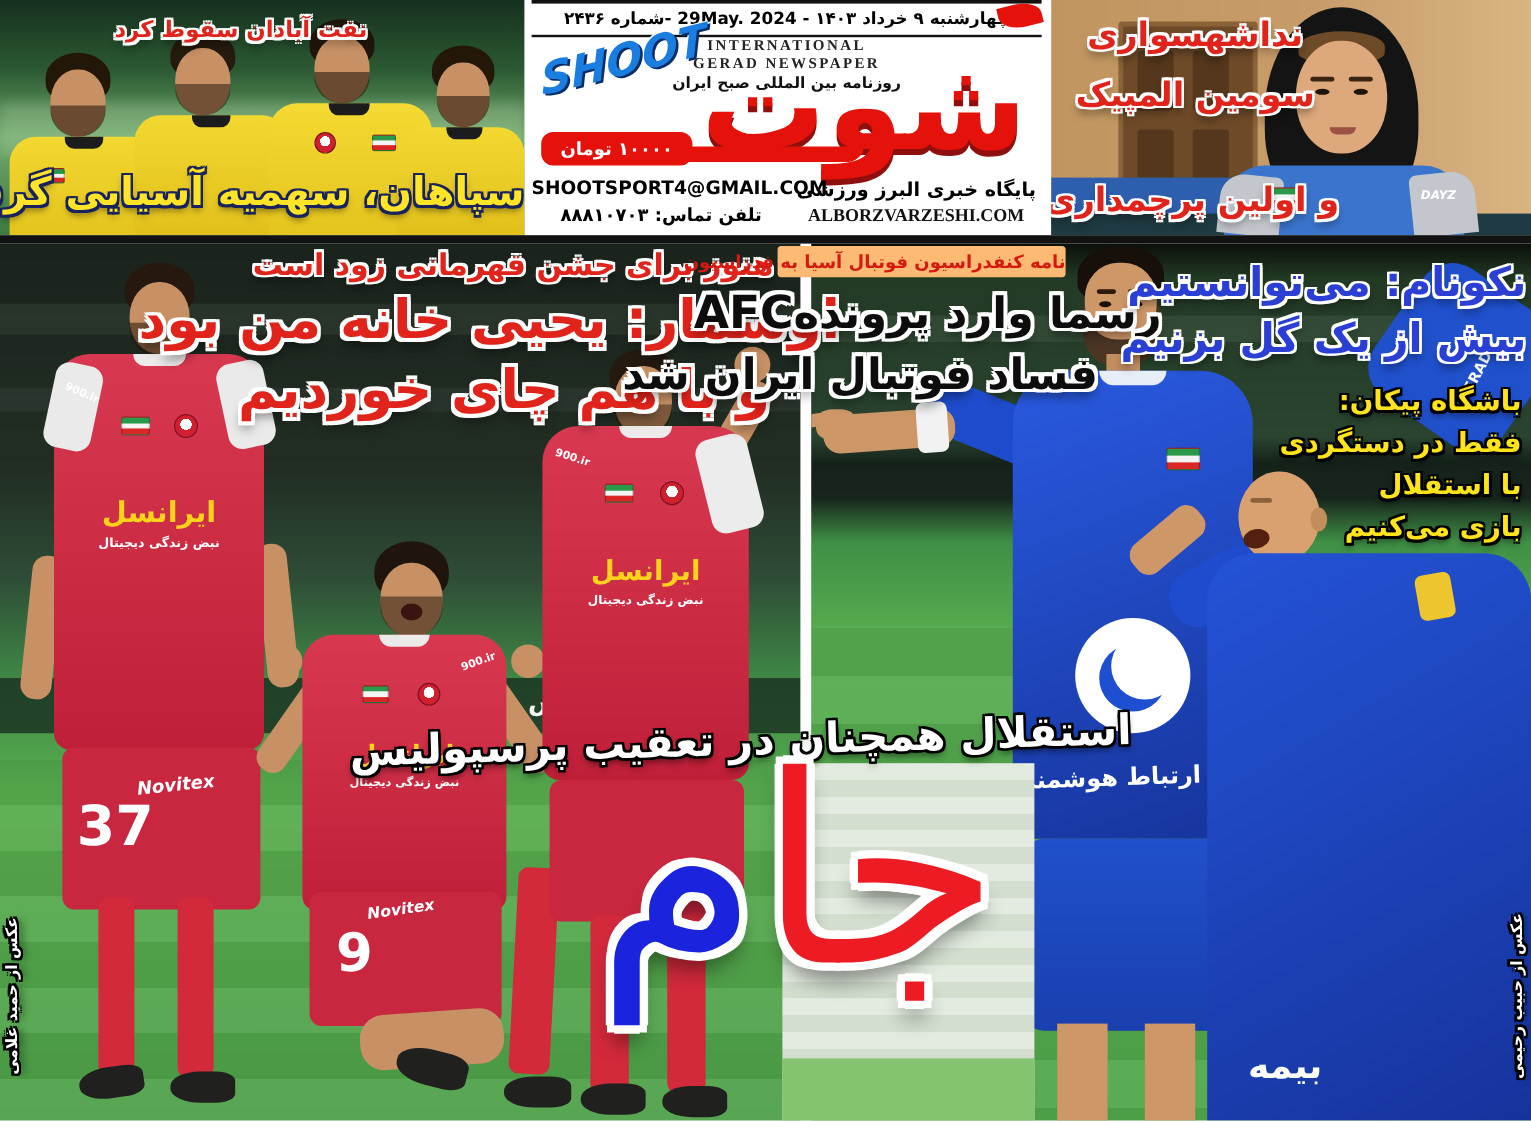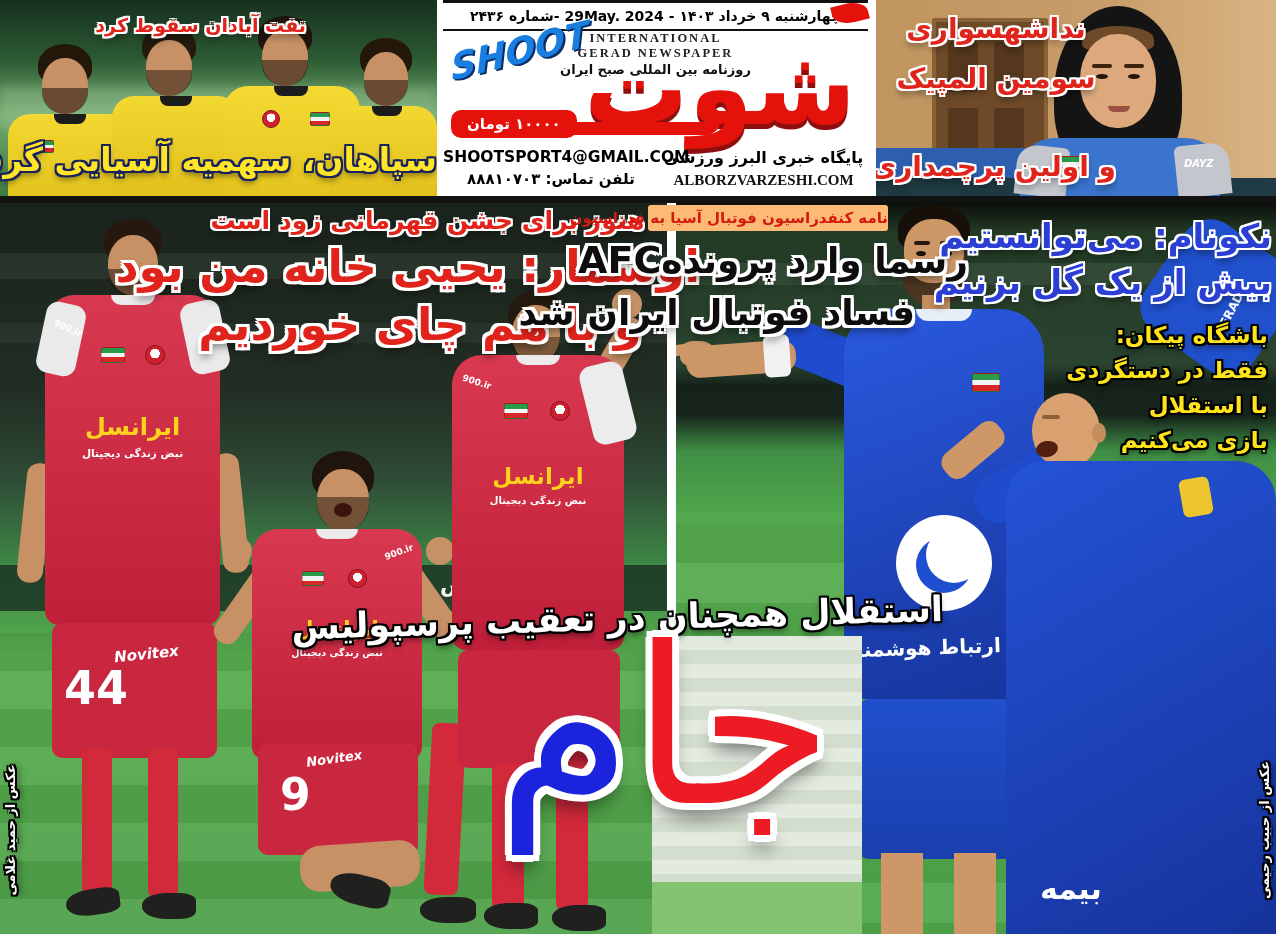--- a/index.html
+++ b/index.html
@@ -141,21 +141,21 @@
         <div class="abs" style="left:-4px;top:8px;width:40px;height:72px;background:#eaeaea;border-radius:12px;transform:rotate(12deg);"></div>
         <div class="abs" style="left:140px;top:6px;width:40px;height:72px;background:#eaeaea;border-radius:12px;transform:rotate(-12deg);"></div>
         <div class="abs" style="left:8px;top:28px;font-size:9px;font-weight:bold;color:#fff;transform:rotate(24deg);">900.ir</div>
         <div class="abs flag" style="left:56px;top:52px;width:22px;height:14px;"></div>
         <div class="abs badge" style="left:100px;top:50px;width:18px;height:18px;"></div>
         <div class="abs fa ctr" style="left:0;top:118px;width:175px;font-size:24px;color:#ffd21c;">ایرانسل</div>
         <div class="abs fa ctr" style="left:0;top:152px;width:175px;font-size:10.5px;color:#fff;">نبض زندگی دیجیتال</div>
       </div>
       <div class="abs" style="left:52px;top:420px;width:165px;height:135px;background:#c92640;border-radius:10px;">
         <div class="abs" style="left:62px;top:22px;font-size:15px;font-style:italic;font-weight:bold;color:#fff;transform:rotate(-6deg);">Novitex</div>
-        <div class="abs" style="left:12px;top:38px;font-size:46px;font-weight:bold;color:#fff;">44</div>
+        <div class="abs" style="left:12px;top:38px;font-size:46px;font-weight:bold;color:#fff;">37</div>
       </div>
       <div class="abs sock" style="left:82px;top:545px;width:30px;height:148px;"></div>
       <div class="abs sock" style="left:148px;top:545px;width:30px;height:150px;"></div>
       <div class="abs shoe" style="left:66px;top:686px;width:54px;height:26px;transform:rotate(-8deg);"></div>
       <div class="abs shoe" style="left:142px;top:690px;width:54px;height:26px;"></div>
     </div>
 
     <div class="abs" style="left:0;top:0;width:480px;height:731px;">
       <div class="abs" style="left:312px;top:248px;width:62px;height:50px;background:#1f150c;border-radius:50% 50% 42% 42%;"></div>
       <div class="abs skin" style="left:317px;top:266px;width:52px;height:62px;border-radius:48%;"></div>

